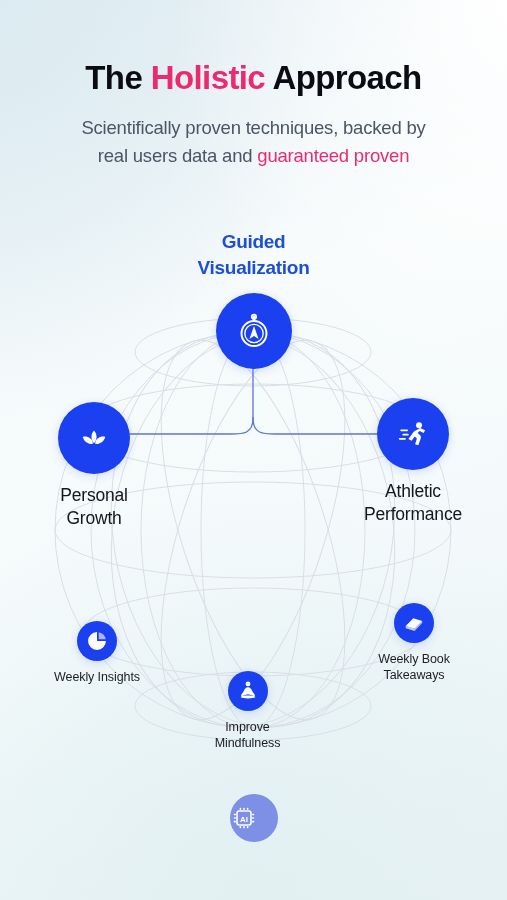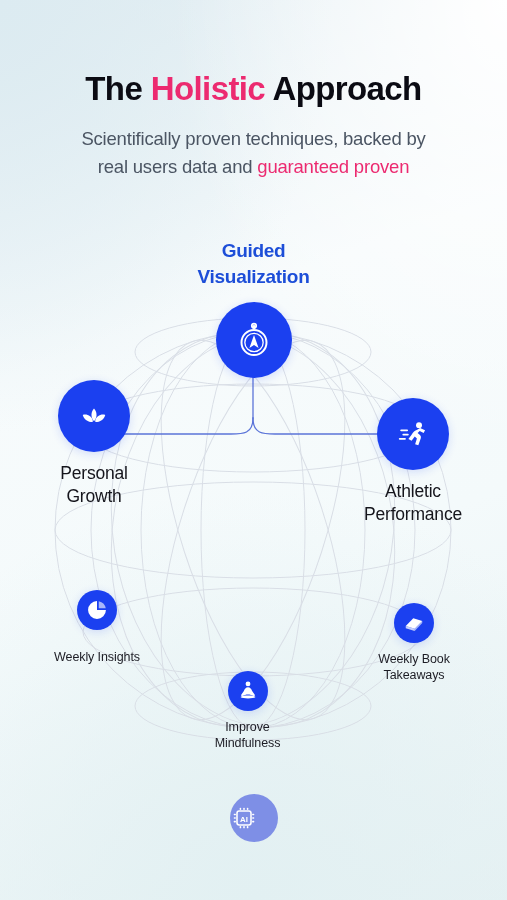--- a/index.html
+++ b/index.html
@@ -31,21 +31,21 @@
     left: 0;
     right: 0;
     text-align: center;
   }
   .title {
     font-size: 33px;
     font-weight: 700;
     letter-spacing: -0.6px;
     color: #0b0b13;
     line-height: 1.15;
-    margin: 12px;
+    margin: 1px;
     white-space: nowrap;
   }
   .title .accent { color: #ec2a70; }
 
   .subtitle {
     margin: 17px auto 12px;
     width: 400px;
     font-size: 18.5px;
     line-height: 1.52;
     color: #4b5563;
@@ -100,37 +100,37 @@
     left: 0; right: 0;
     top: 226px;
     flex-direction: column;
   }
   .node.center .node-label {
     color: #1d4ed8;
     font-weight: 700;
     font-size: 19px;
     letter-spacing: -0.3px;
     line-height: 1.36;
-    margin: 12px 0 12px 0;
+    margin: 3px 0 12px 0;
   }
   .node.center .disc { width: 76px; height: 76px; }
 
-  .node.left  { left: 32px;  top: 380px; width: 124px; }
+  .node.left  { left: 32px;  top: 402px; width: 124px; }
   .node.right { right: 24px; top: 398px; width: 140px; justify-content: space-between; }
 
   
   .node.secondary .disc { width: 40px; height: 40px; }
   .node.secondary .node-label {
     font-size: 12.5px;
     margin-top: 8px;
     letter-spacing: -0.1px;
     line-height: 1.3;
     color: #1c1c24;
   }
-  .node.insights  { left: 37px;  top: 590px; width: 120px; gap: 11px; }
+  .node.insights  { left: 37px;  top: 621px; width: 120px; }
   .node.book      { right: 33px; top: 603px; width: 120px; }
   .node.mindful   { left: 0; right: 12px; top: 671px; text-align: center; }
 
   
   .gen-ai {
     position: absolute;
     left: 0; right: 0;
     top: 794px;
     display: flex;
     align-items: center;

